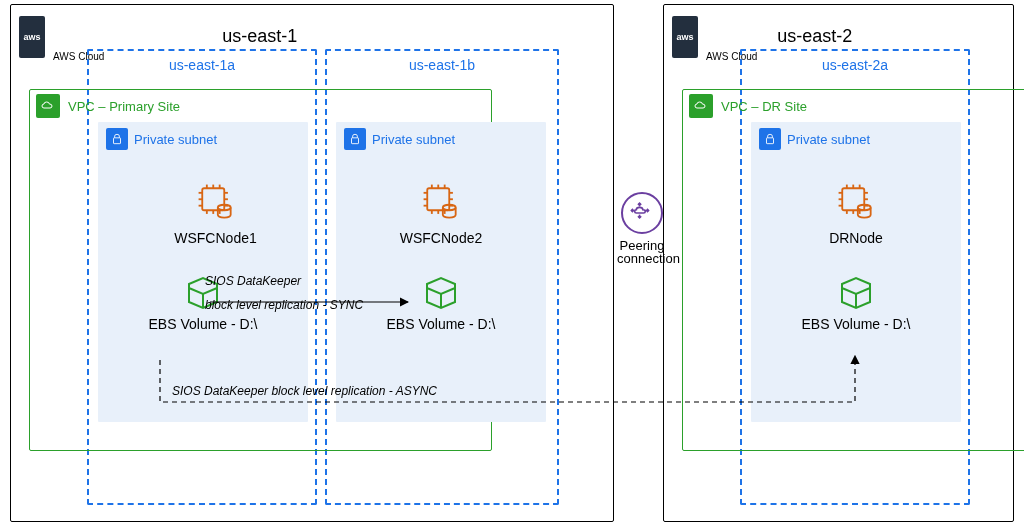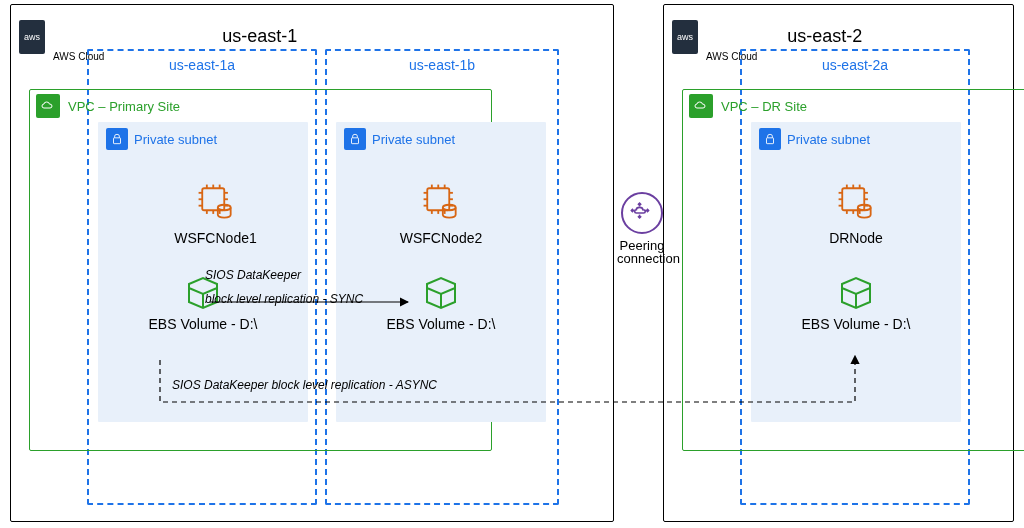--- a/index.html
+++ b/index.html
@@ -1,20 +1,20 @@
 <!DOCTYPE html>
 <html><head>
   <meta charset="utf-8">
   <style>
     * { box-sizing: border-box; margin: 0; padding: 0; }
     body { font-family: Arial, sans-serif; background: #fff; width: 1024px; height: 528px; position: relative; }
     
     .cloud-region { position: absolute; border: 1.5px solid #000; border-radius: 2px; }
     .cloud-header { display: flex; align-items: center; gap: 8px; padding: 6px 8px; }
-    .aws-logo { background: #232F3E; color: #fff; width: 26px; height: 34px; display: flex; align-items: center; justify-content: center; font-size: 9px; font-weight: normal; border-radius: 2px; }
+    .aws-logo { background: #232F3E; color: #fff; width: 26px; height: 42px; display: flex; align-items: center; justify-content: center; font-size: 9px; font-weight: bold; border-radius: 2px; }
     .cloud-label { font-size: 10px; font-weight: 500; margin-top: 40px; }
     .region-label { font-size: 18px; margin-left: 30px; }
     
     .az-box { position: absolute; border: 2px dashed #1E73E8; border-radius: 2px; }
     .az-label { color: #1E73E8; font-size: 14px; text-align: center; padding-top: 6px; }
     
     .vpc-box { position: absolute; border: 1.5px solid #2BA02B; border-radius: 2px; }
     .vpc-header { display: flex; align-items: center; gap: 8px; padding: 4px 6px; }
     .vpc-icon { background: #2BA02B; color: #fff; width: 24px; height: 24px; display: flex; align-items: center; justify-content: center; border-radius: 2px; }
     .vpc-label { color: #2BA02B; font-size: 13px; font-weight: 500; }
@@ -25,21 +25,21 @@
     .subnet-label { color: #1E73E8; font-size: 13px; }
     
     .ec2-icon { width: 44px; height: 44px; margin: 0 auto; }
     .ec2-icon svg { stroke: #D86613; fill: none; stroke-width: 2; }
     .node-label { font-size: 14px; text-align: center; margin-top: 6px; }
     
     .ebs-icon { width: 36px; height: 36px; margin: 0 auto; }
     .ebs-icon svg { stroke: #2BA02B; fill: none; stroke-width: 2; }
     .ebs-label { font-size: 14px; text-align: center; margin-top: 6px; }
     
-    .repl-text { font-size: 12px; font-style: italic; color: #000; position: absolute; }
+    .repl-text { font-size: 12px; font-style: italic; color: #000; position: absolute; margin-top: 6px; }
     
     .peering-icon { width: 42px; height: 42px; border: 2px solid #6B3FA0; border-radius: 50%; display: flex; align-items: center; justify-content: center; background: #fff; }
     .peering-icon svg { stroke: #6B3FA0; fill: none; stroke-width: 2; }
     .peering-label { font-size: 13px; text-align: center; margin-top: 4px; }
     
     .arrow-svg { position: absolute; top: 0; left: 0; width: 1024px; height: 528px; pointer-events: none; }
   </style>
 </head>
 <body>
 
@@ -178,21 +178,21 @@
       </svg>
   </div>
   <div class="peering-label">Peering</div>
   <div class="peering-label" style="margin-top:-2px;">connection</div>
 </div>
 
 <div class="cloud-region" style="left:663px; top:4px; width:351px; height:518px;">
   <div class="cloud-header">
     <div class="aws-logo">aws</div>
     <span class="cloud-label">AWS Cloud</span>
-    <span class="region-label" style="margin-left:22px;">us-east-2</span>
+    <span class="region-label" style="margin-left:12px;">us-east-2</span>
   </div>
 
   <div class="az-box" style="left:76px; top:44px; width:230px; height:456px;">
     <div class="az-label">us-east-2a</div>
   </div>
 
   <div class="vpc-box" style="left:18px; top:84px; width:360px; height:362px;">
     <div class="vpc-header">
       <div class="vpc-icon">
         <svg viewBox="0 0 24 24" width="16" height="16">

